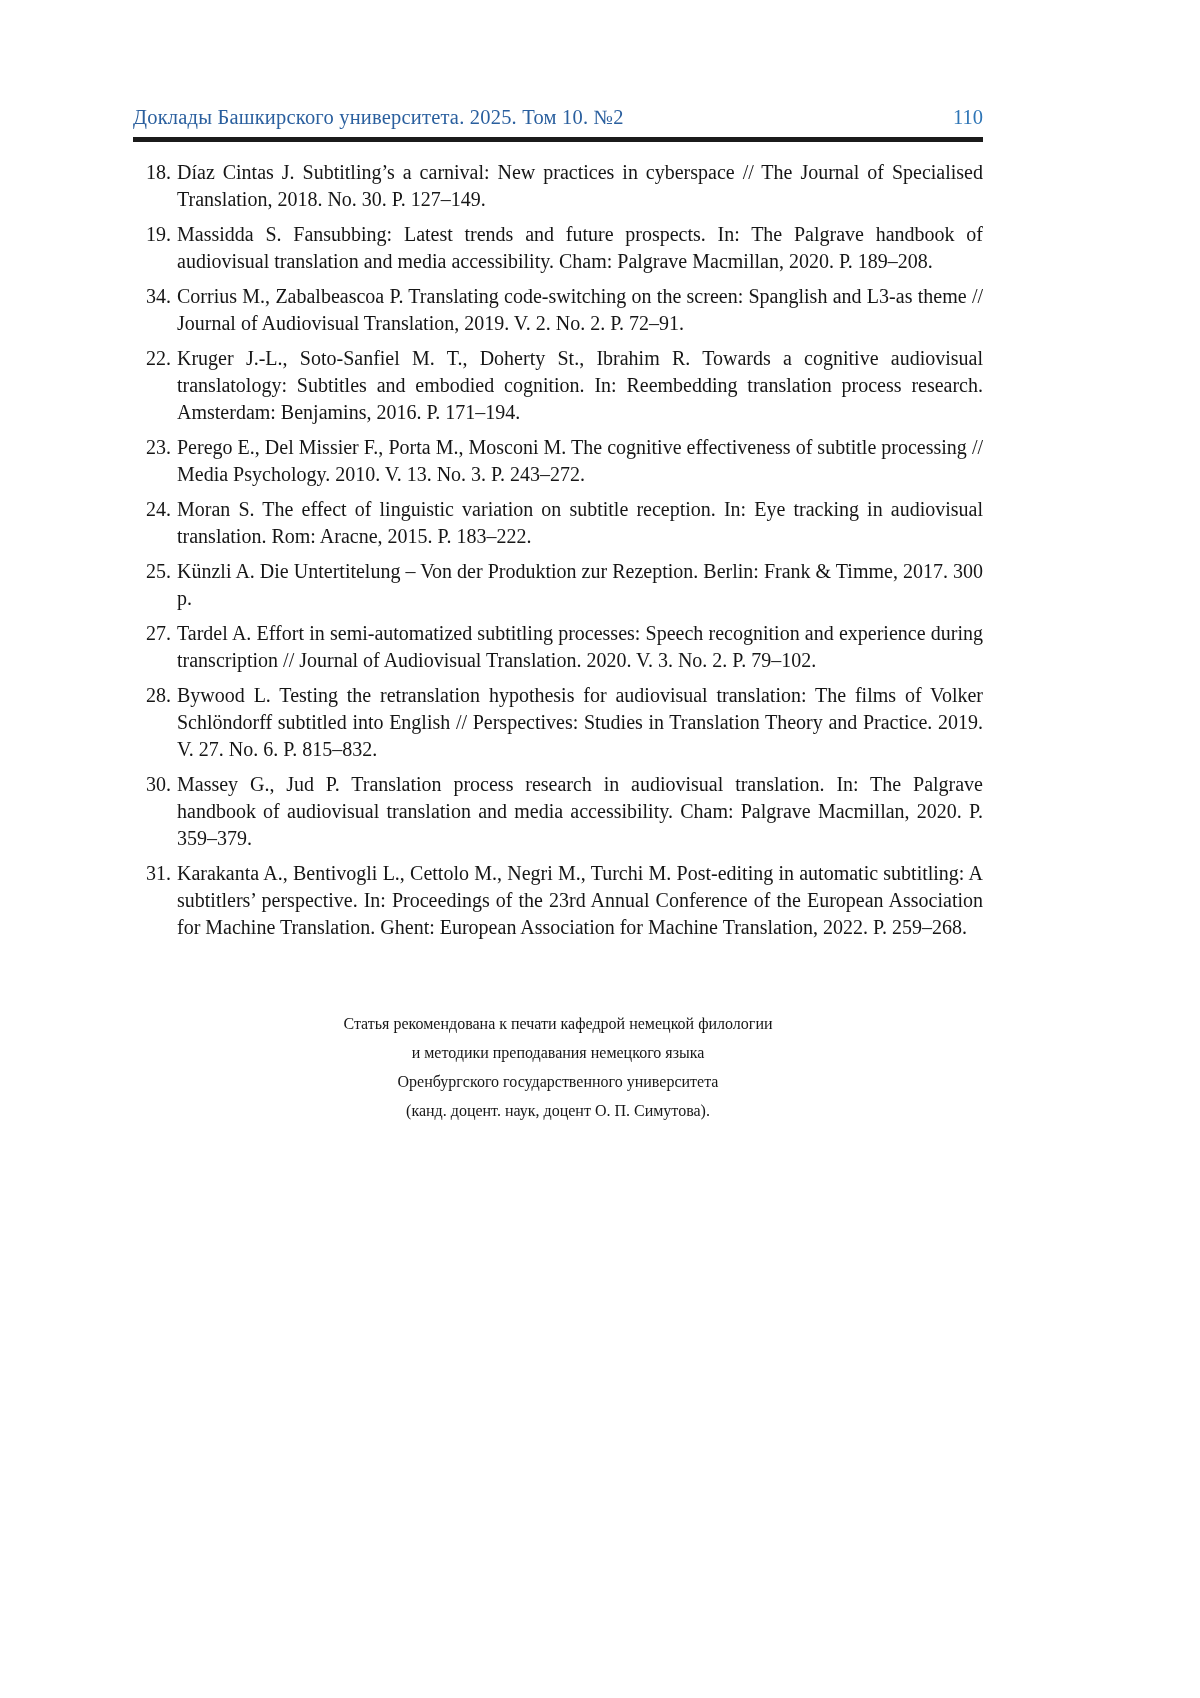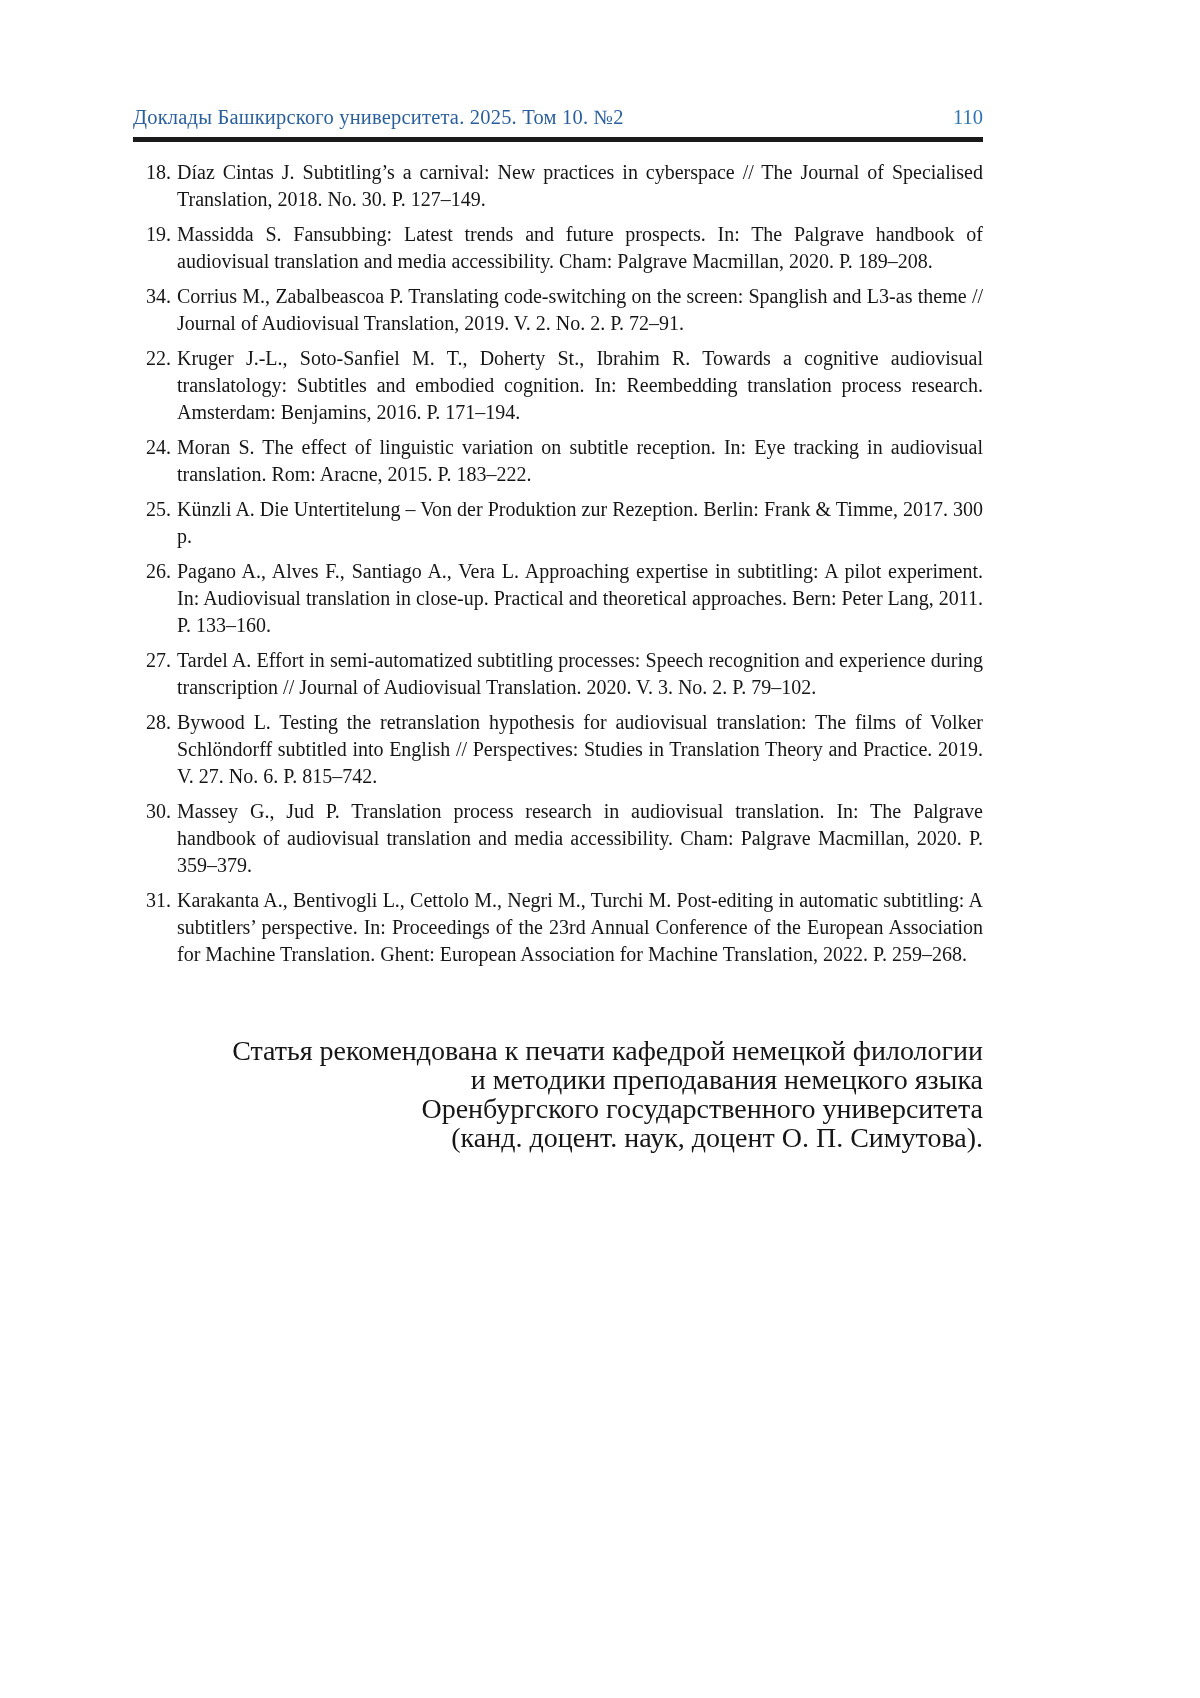--- a/index.html
+++ b/index.html
@@ -57,23 +57,23 @@
     box-sizing: border-box;
     padding-left: 13px;
   }
   .ref-text {
     flex: 1 1 auto;
     text-align: justify;
     text-justify: inter-word;
   }
   .closing {
     margin-top: 68px;
-    font-size: 28px;
+    font-size: 16px;
     line-height: 29px;
-    text-align: right;
+    text-align: center;
   }
 </style>
 </head>
 <body>
 
 <div class="page">
   <div class="content">
 
     <div class="header-row">
       <span class="journal-line">Доклады Башкирского университета. 2025. Том 10. №2</span>
@@ -93,38 +93,38 @@
         </li>
         <li class="ref-item">
           <span class="ref-num">34.</span>
           <span class="ref-text">Corrius M., Zabalbeascoa P. Translating code-switching on the screen: Spanglish and L3-as theme // Journal of Audiovisual Translation, 2019. V. 2. No. 2. P. 72–91.</span>
         </li>
         <li class="ref-item">
           <span class="ref-num">22.</span>
           <span class="ref-text">Kruger J.-L., Soto-Sanfiel M. T., Doherty St., Ibrahim R. Towards a cognitive audiovisual translatology: Subtitles and embodied cognition. In: Reembedding translation process research. Amsterdam: Benjamins, 2016. P. 171–194.</span>
         </li>
         <li class="ref-item">
+          <span class="ref-num">23.</span>
+          <span class="ref-text">Perego E., Del Missier F., Porta M., Mosconi M. The cognitive effectiveness of subtitle processing // Media Psychology. 2010. V. 13. No. 3. P. 243–272.</span>
+        </li>
+        <li class="ref-item">
           <span class="ref-num">24.</span>
           <span class="ref-text">Moran S. The effect of linguistic variation on subtitle reception. In: Eye tracking in audiovisual translation. Rom: Aracne, 2015. P. 183–222.</span>
         </li>
         <li class="ref-item">
           <span class="ref-num">25.</span>
           <span class="ref-text">Künzli A. Die Untertitelung – Von der Produktion zur Rezeption. Berlin: Frank &amp; Timme, 2017. 300 p.</span>
         </li>
         <li class="ref-item">
-          <span class="ref-num">26.</span>
-          <span class="ref-text">Pagano A., Alves F., Santiago A., Vera L. Approaching expertise in subtitling: A pilot experiment. In: Audiovisual translation in close-up. Practical and theoretical approaches. Bern: Peter Lang, 2011. P. 133–160.</span>
-        </li>
-        <li class="ref-item">
           <span class="ref-num">27.</span>
           <span class="ref-text">Tardel A. Effort in semi-automatized subtitling processes: Speech recognition and experience during transcription // Journal of Audiovisual Translation. 2020. V. 3. No. 2. P. 79–102.</span>
         </li>
         <li class="ref-item">
           <span class="ref-num">28.</span>
-          <span class="ref-text">Bywood L. Testing the retranslation hypothesis for audiovisual translation: The films of Volker Schlöndorff subtitled into English // Perspectives: Studies in Translation Theory and Practice. 2019. V. 27. No. 6. P. 815–742.</span>
+          <span class="ref-text">Bywood L. Testing the retranslation hypothesis for audiovisual translation: The films of Volker Schlöndorff subtitled into English // Perspectives: Studies in Translation Theory and Practice. 2019. V. 27. No. 6. P. 815–832.</span>
         </li>
         <li class="ref-item">
           <span class="ref-num">30.</span>
           <span class="ref-text">Massey G., Jud P. Translation process research in audiovisual translation. In: The Palgrave handbook of audiovisual translation and media accessibility. Cham: Palgrave Macmillan, 2020. P. 359–379.</span>
         </li>
         <li class="ref-item">
           <span class="ref-num">31.</span>
           <span class="ref-text">Karakanta A., Bentivogli L., Cettolo M., Negri M., Turchi M. Post-editing in automatic subtitling: A subtitlers’ perspective. In: Proceedings of the 23rd Annual Conference of the European Association for Machine Translation. Ghent: European Association for Machine Translation, 2022. P. 259–268.</span>
         </li>
       </ol>

